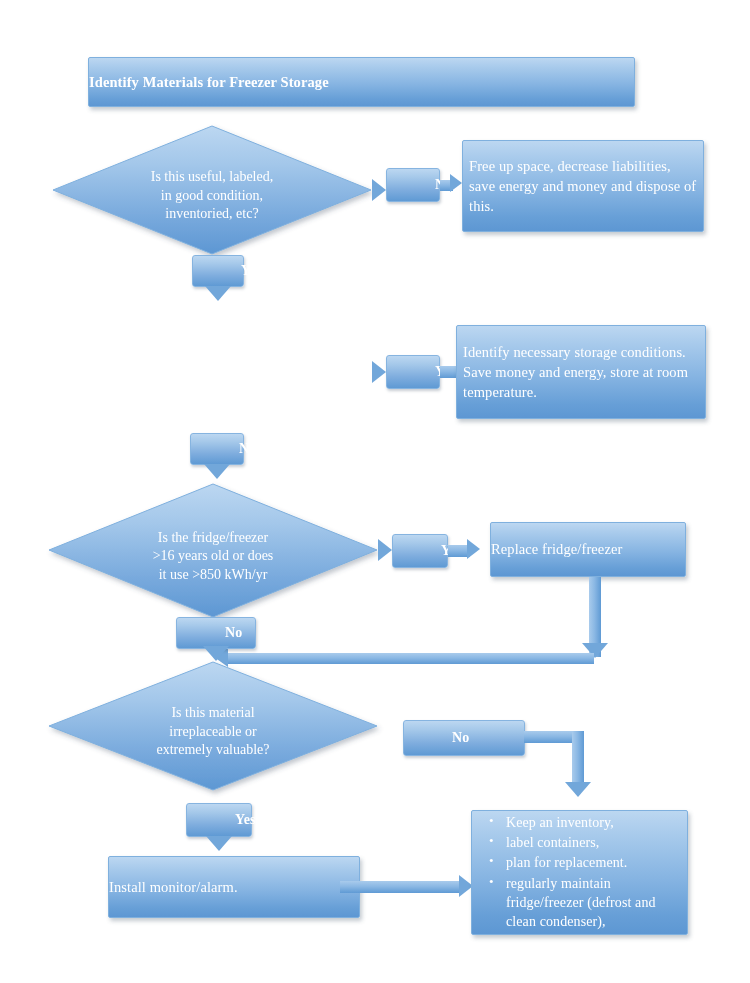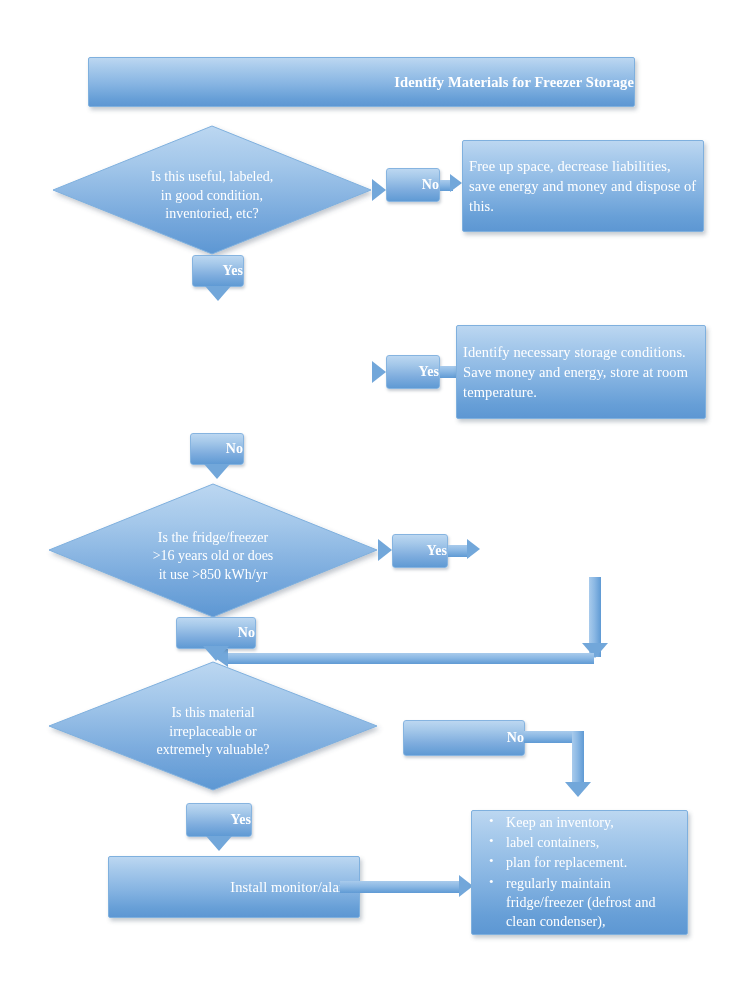--- a/index.html
+++ b/index.html
@@ -20,21 +20,21 @@
     background: #ffffff;
   }
 
   
   .shape {
     position: absolute;
     box-sizing: border-box;
     color: #ffffff;
     display: flex;
     align-items: center;
-    justify-content: flex-end;
+    justify-content: flex-start;
     text-align: center;
     line-height: 1.3;
     letter-spacing: .1px;
   }
 
   .box {
     background: linear-gradient(to bottom, #bcd7f1 0%, #a9cbec 18%, #86b4e2 55%, #679fd7 85%, #5d97d3 100%);
     border: 1px solid #7fb0de;
     border-radius: 2px;
     box-shadow: 2px 3px 4px rgba(60,80,100,0.30);
@@ -220,20 +220,23 @@
     </div>
   </div>
 
   <div class="arrowhead ah-right" style="left:378px; top:539px;"></div>
   <div class="shape connector" style="left:392px; top:534px; width:56px; height:34px;">
     <span>Yes</span>
   </div>
   <div class="arrowline" style="left:448px; top:545px; width:22px; height:12px;"></div>
   <div class="arrowhead ah-right" style="left:467px; top:539px; border-top-width:10px; border-bottom-width:10px; border-left-width:13px;"></div>
 
+  <div class="shape box" style="left:490px; top:522px; width:196px; height:55px;">
+    <span class="center-label">Replace fridge/freezer</span>
+  </div>
 
   <div class="arrowline vert" style="left:589px; top:577px; width:12px; height:80px;"></div>
   <div class="arrowhead ah-down" style="left:582px; top:643px;"></div>
   <div class="arrowline" style="left:228px; top:653px; width:366px; height:11px;"></div>
   <div class="arrowhead ah-left" style="left:214px; top:647px; border-top-width:10px; border-bottom-width:10px; border-right-width:14px;"></div>
 
   <div class="shape connector" style="left:176px; top:617px; width:80px; height:32px;">
     <span>No</span>
   </div>
   <div class="arrowhead ah-down" style="left:203px; top:646px;"></div>

